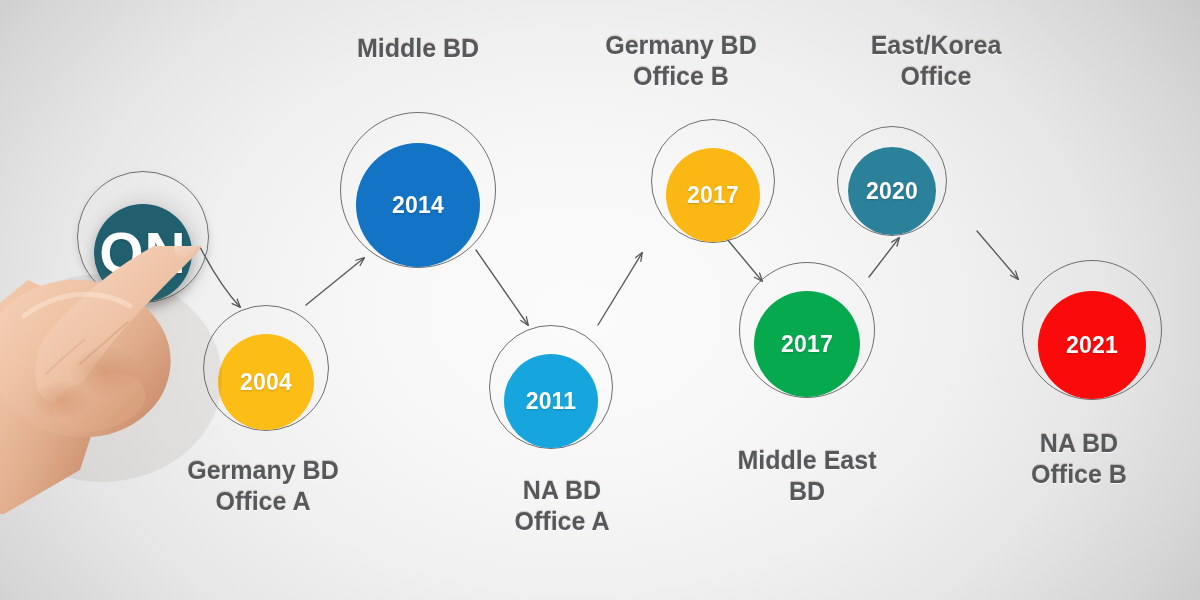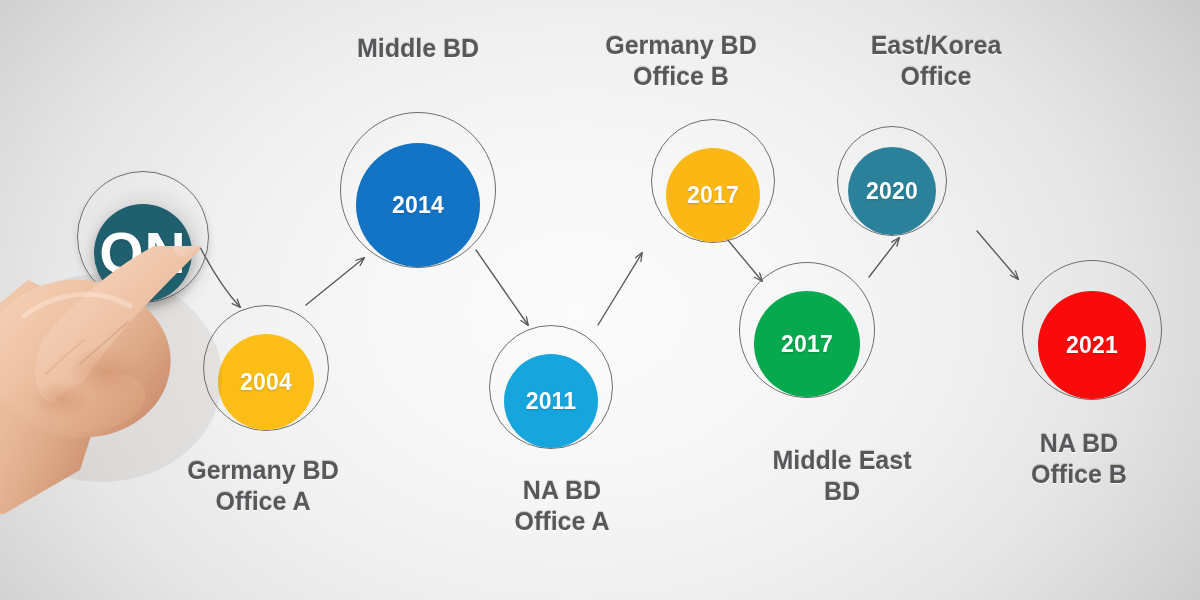--- a/index.html
+++ b/index.html
@@ -148,21 +148,21 @@
       <div class="node-label" style="left: 562px; top: 475px; color: rgb(87, 88, 92);">NA BD
 Office A</div>
       <div class="node" style="left: 713px; top: 181px; width: 124px; height: 124px; border-color: rgb(110, 110, 110);">
         <div class="disc year" style="width: 94px; height: 94px; background: rgb(251, 183, 19);">2017</div>
       </div>
       <div class="node-label" style="left: 681px; top: 30px; color: rgb(87, 88, 92);">Germany BD
 Office B</div>
       <div class="node" style="left: 807px; top: 330px; width: 136px; height: 136px; border-color: rgb(110, 110, 110);">
         <div class="disc year" style="width: 106px; height: 106px; background: rgb(6, 169, 77);">2017</div>
       </div>
-      <div class="node-label" style="left: 807px; top: 445px; color: rgb(87, 88, 92); margin-left: 35px;">Middle East
+      <div class="node-label" style="left: 807px; top: 445px; color: rgb(87, 88, 92);">Middle East
 BD</div>
       <div class="node" style="left: 892px; top: 181px; width: 110px; height: 110px; border-color: rgb(110, 110, 110);">
         <div class="disc year" style="width: 88px; height: 88px; background: rgb(42, 129, 153);">2020</div>
       </div>
       <div class="node-label" style="left: 936px; top: 30px; color: rgb(87, 88, 92);">East/Korea
 Office</div>
       <div class="node" style="left: 1092px; top: 330px; width: 140px; height: 140px; border-color: rgb(110, 110, 110);">
         <div class="disc year" style="width: 108px; height: 108px; background: rgb(250, 10, 10);">2021</div>
       </div>
       <div class="node-label" style="left: 1079px; top: 428px; color: rgb(87, 88, 92);">NA BD

